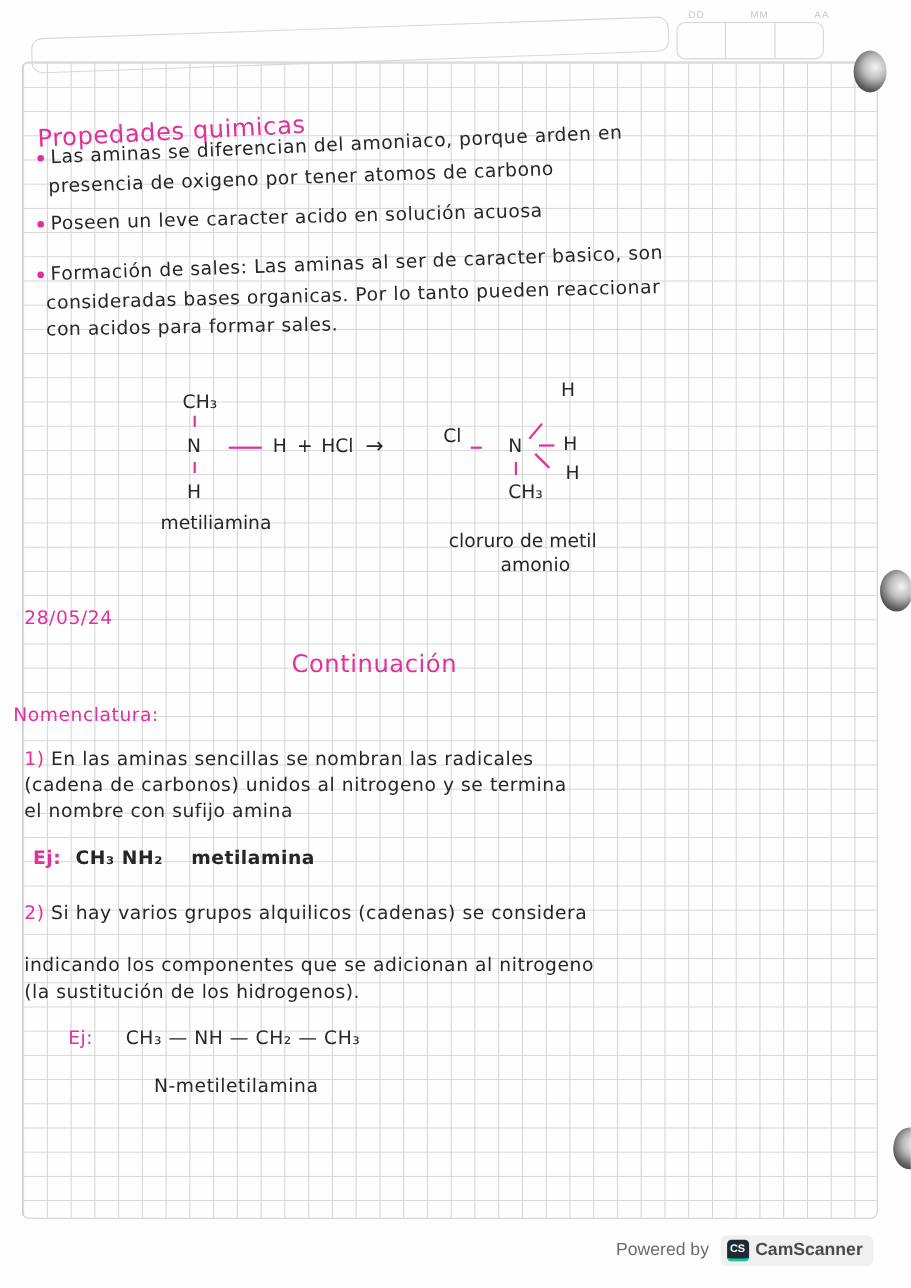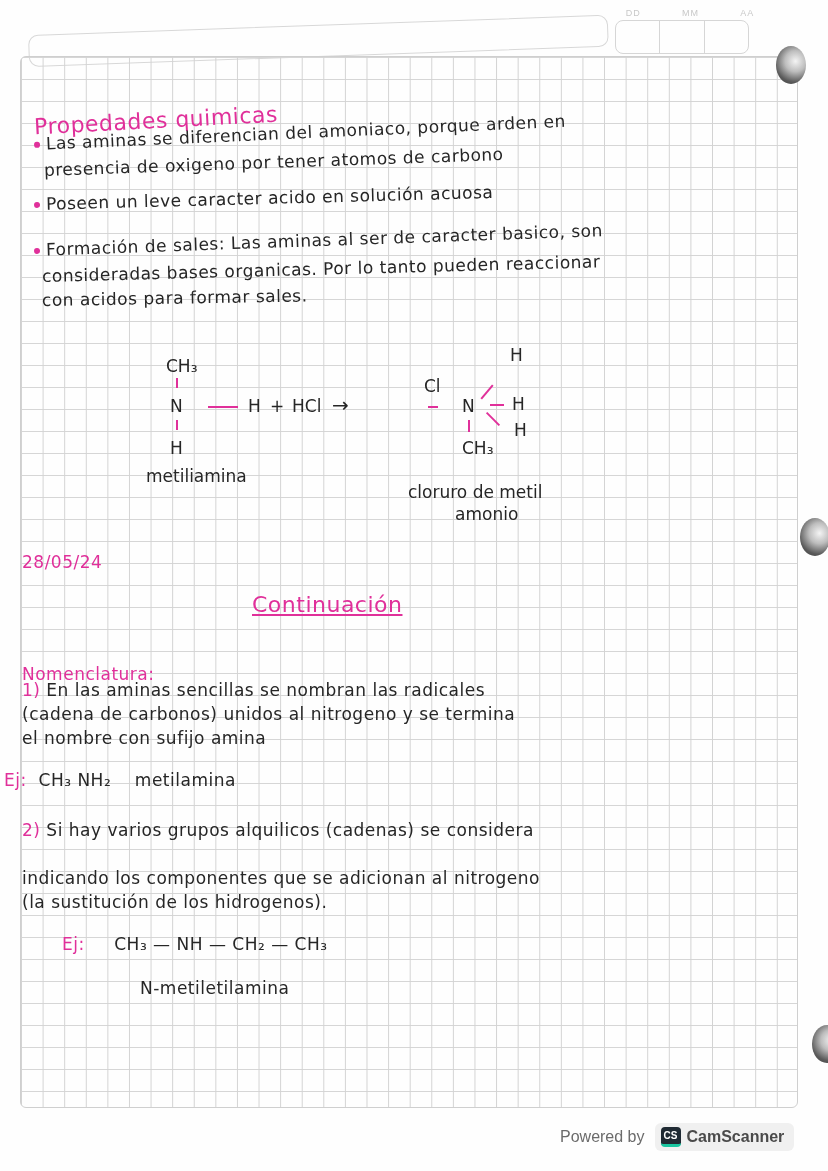--- a/index.html
+++ b/index.html
@@ -98,43 +98,43 @@
     <div class="chem" style="left:170px; top:396px;">N</div>
     <div class="bond" style="left:208px; top:406px; width:30px; height:2px;"></div>
     <div class="chem" style="left:248px; top:396px;">H</div>
     <div class="chem pink" style="left:270px; top:396px;">+</div>
     <div class="chem" style="left:292px; top:396px;">HCl</div>
     <div class="chem pink" style="left:332px; top:393px; font-size:20px;">→</div>
     <div class="bond" style="left:176px; top:420px; width:2px; height:10px;"></div>
     <div class="chem" style="left:170px; top:438px;">H</div>
     <div class="chem" style="left:146px; top:466px;">metiliamina</div>
 
-    <div class="chem" style="left:403px; top:376px;margin-left:21px;">Cl</div>
+    <div class="chem" style="left:403px; top:387px;">Cl</div>
     <div class="bond" style="left:428px; top:406px; width:10px; height:2px;"></div>
     <div class="chem" style="left:462px; top:396px;">N</div>
     <div class="chem" style="left:510px; top:345px;">H</div>
     <div class="bond" style="left:486px; top:383px; width:2px; height:18px; transform:rotate(40deg);"></div>
     <div class="bond" style="left:490px; top:404px; width:14px; height:2px;"></div>
     <div class="chem" style="left:512px; top:394px;">H</div>
     <div class="bond" style="left:492px; top:410px; width:2px; height:18px; transform:rotate(-45deg);"></div>
     <div class="chem" style="left:514px; top:420px;">H</div>
     <div class="bond" style="left:468px; top:420px; width:2px; height:12px;"></div>
     <div class="chem" style="left:462px; top:438px;">CH₃</div>
     <div class="chem" style="left:408px; top:482px;">cloruro de metil</div>
     <div class="chem" style="left:455px; top:504px;">amonio</div>
   </div>
 
   <div class="hw pink" style="left:22px; top:552px;">28/05/24</div>
-  <div class="hw pink title" style="left:252px; top:592px;text-decoration:underline;">Continuación</div>
-  <div class="hw pink" style="left:22px; top:640px;margin-top:24px;">Nomenclatura:</div>
+  <div class="hw pink title" style="left:265px; top:592px;">Continuación</div>
+  <div class="hw pink" style="left:12px; top:640px;">Nomenclatura:</div>
 
   <div class="hw" style="left:22px; top:680px;"><span class="pink">1)</span> <span>En las aminas sencillas se nombran las radicales</span></div>
   <div class="hw" style="left:22px; top:704px;">(cadena de carbonos) unidos al nitrogeno y se termina</div>
   <div class="hw" style="left:22px; top:728px;">el nombre con sufijo amina</div>
-  <div class="hw" style="left:4px; top:770px;"><span class="pink">Ej:</span>&nbsp;&nbsp;<span>CH₃ NH₂</span>&nbsp;&nbsp;&nbsp;&nbsp;<span>metilamina</span></div>
+  <div class="hw" style="left:30px; top:770px;font-weight:bold;"><span class="pink">Ej:</span>&nbsp;&nbsp;<span>CH₃ NH₂</span>&nbsp;&nbsp;&nbsp;&nbsp;<span>metilamina</span></div>
 
   <div class="hw" style="left:22px; top:820px;"><span class="pink">2)</span> <span>Si hay varios grupos alquilicos (cadenas) se considera</span></div>
   <div class="hw" style="left:22px; top:868px;">indicando los componentes que se adicionan al nitrogeno</div>
   <div class="hw" style="left:22px; top:892px;">(la sustitución de los hidrogenos).</div>
   <div class="hw" style="left:22px; top:934px;padding-left:40px;"><span class="pink">Ej:</span>&nbsp;&nbsp;&nbsp;&nbsp;&nbsp;<span>CH₃ — NH — CH₂ — CH₃</span></div>
   <div class="hw" style="left:140px; top:978px;">N-metiletilamina</div>
 
   <div class="footer">
     <span class="powered">Powered by</span>
     <div class="cs-badge">

